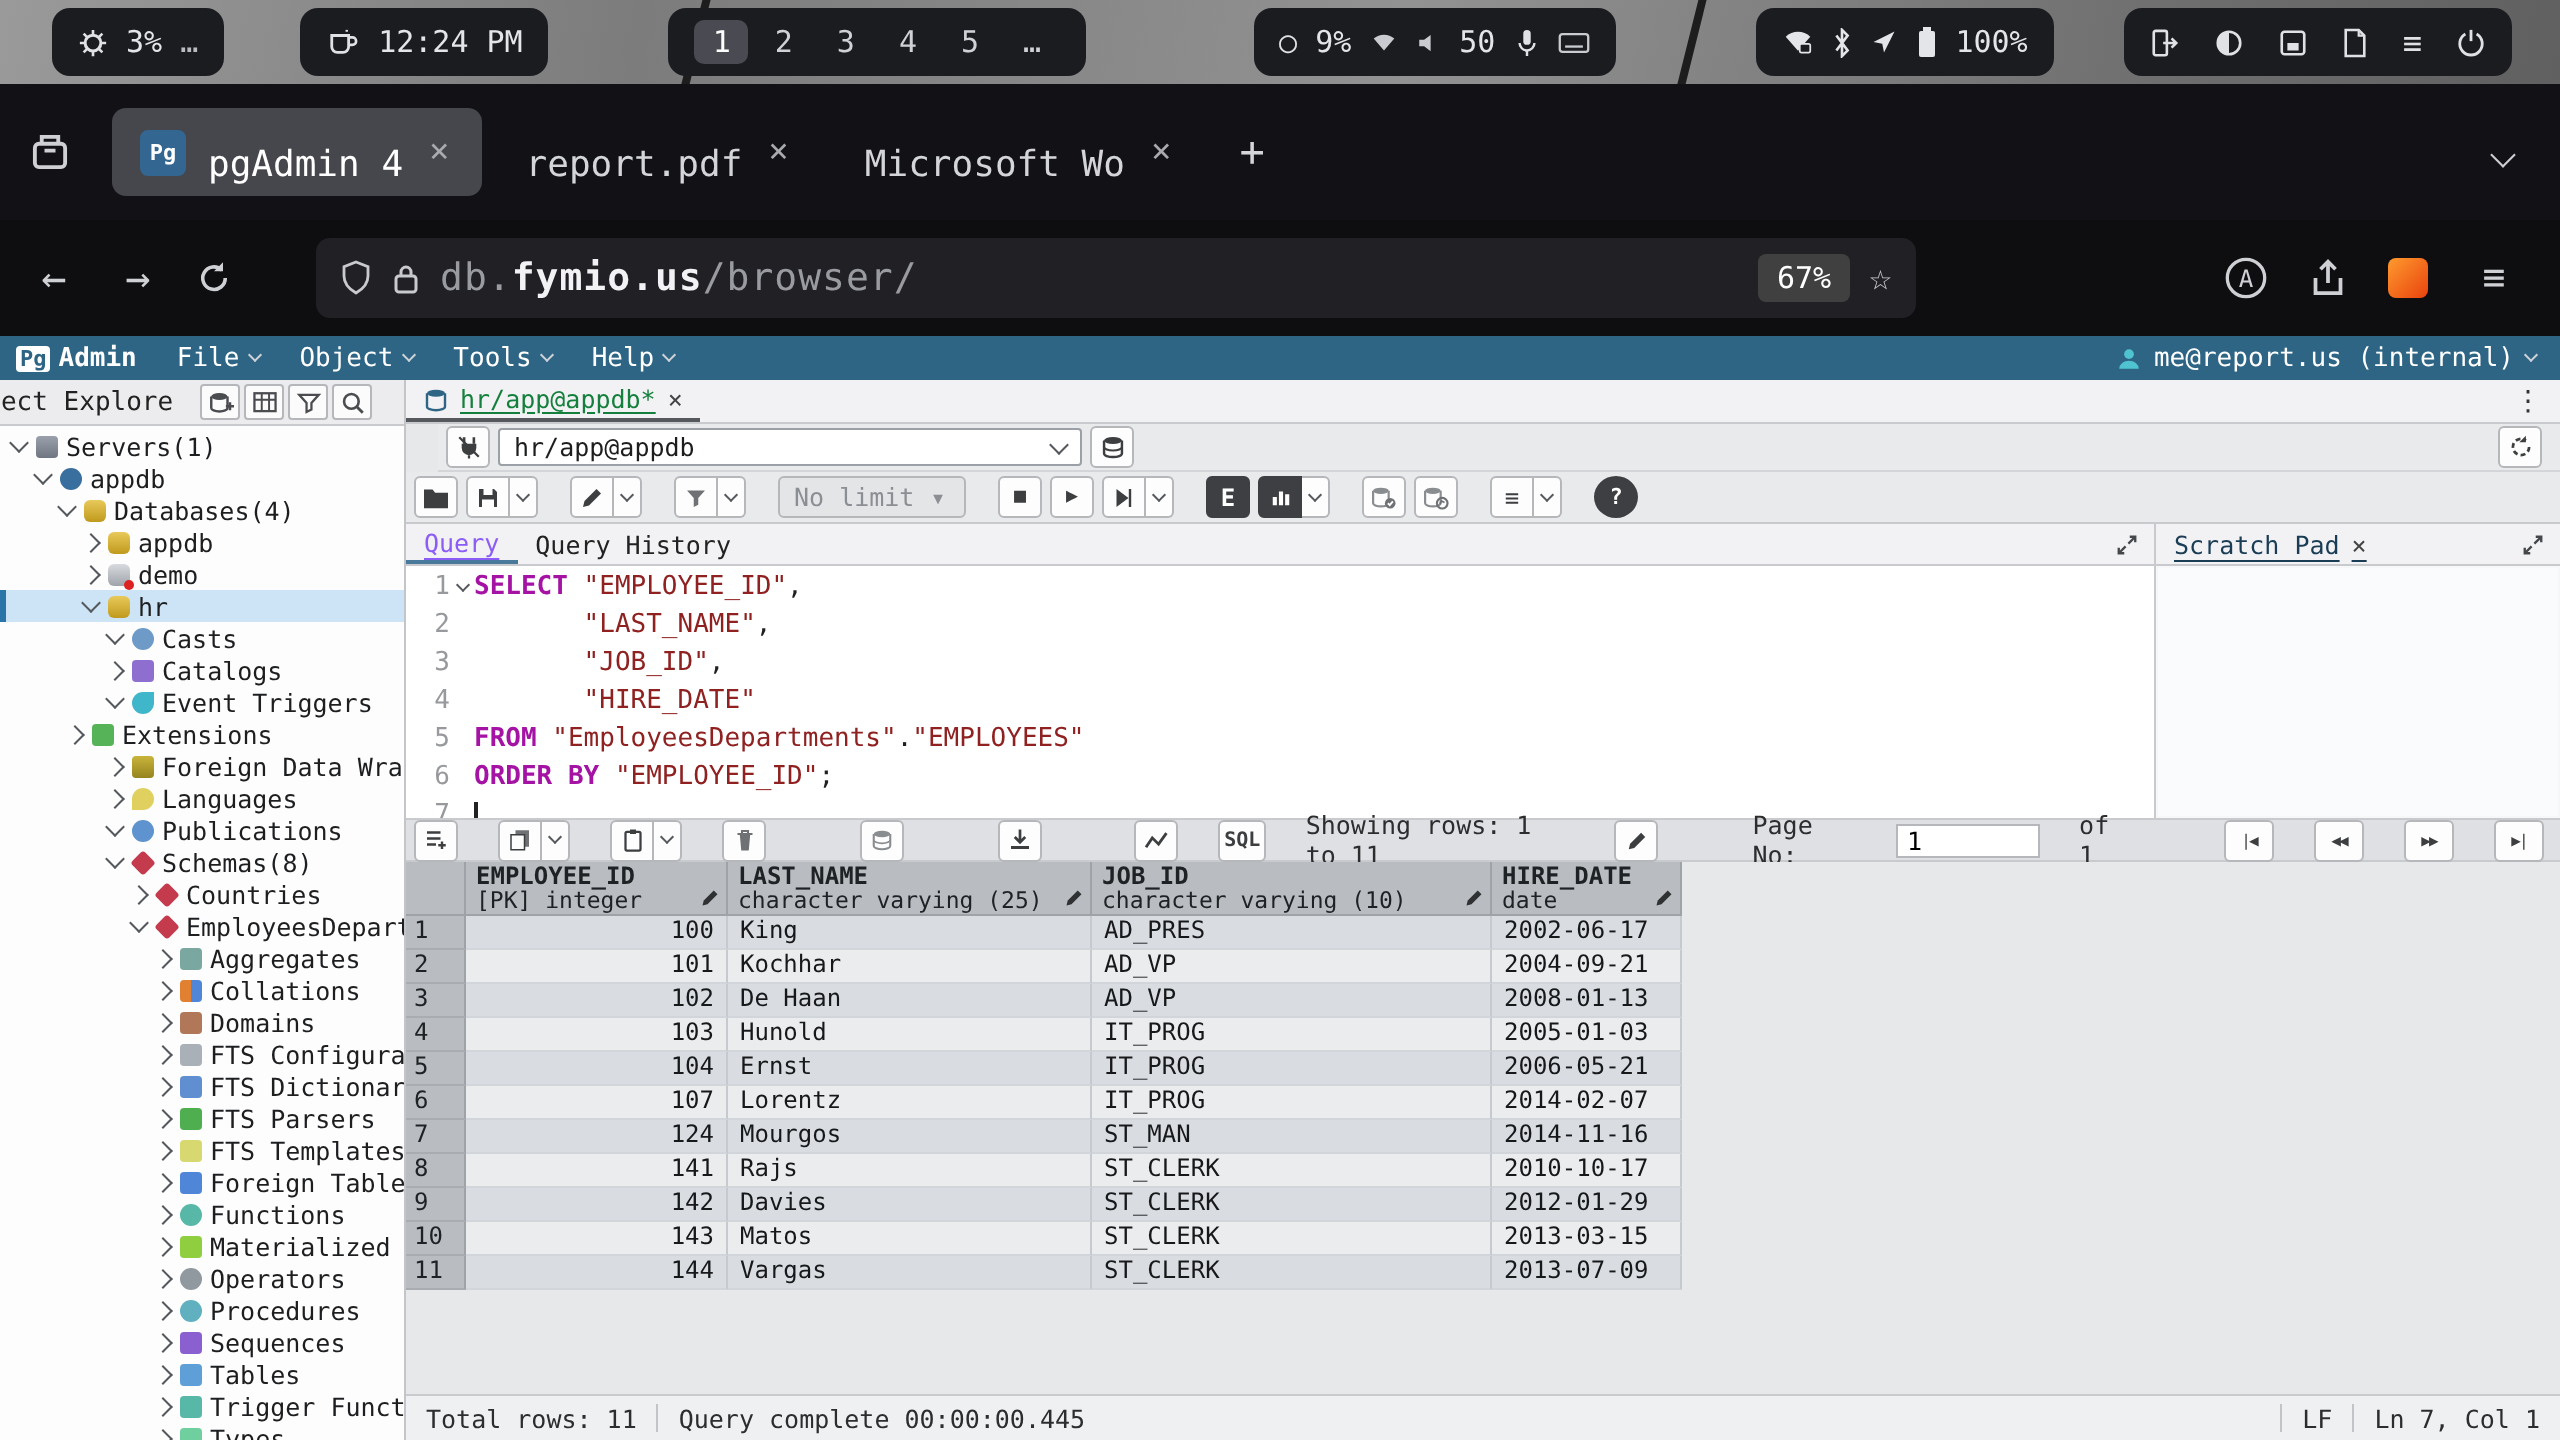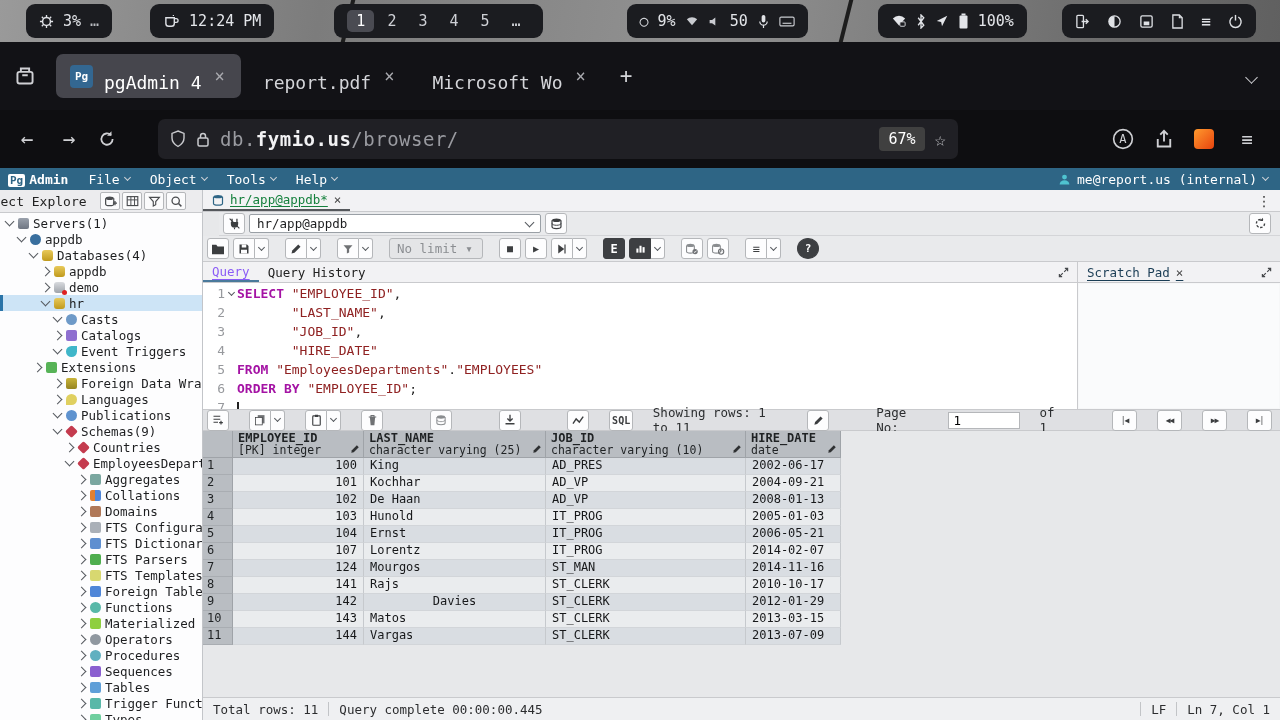--- a/index.html
+++ b/index.html
@@ -411,21 +411,21 @@
           <span class="tlabel">Languages</span>
         </div>
         <div class="trow" style="padding-left: 54px;">
           <span class="chev v"></span>
           <span class="chip i-pub"></span>
           <span class="tlabel">Publications</span>
         </div>
         <div class="trow" style="padding-left: 54px;">
           <span class="chev v"></span>
           <span class="chip i-schema"></span>
-          <span class="tlabel">Schemas(9)</span>
+          <span class="tlabel">Schemas(8)</span>
         </div>
         <div class="trow" style="padding-left: 66px;">
           <span class="chev c"></span>
           <span class="chip i-schema"></span>
           <span class="tlabel">Countries</span>
         </div>
         <div class="trow" style="padding-left: 66px;">
           <span class="chev v"></span>
           <span class="chip i-schema"></span>
           <span class="tlabel">EmployeesDepartments</span>
@@ -893,21 +893,21 @@
           <div class="grow even">
             <div class="gidx">8</div>
             <div class="gcell r" style="width: 131px;">141</div>
             <div class="gcell" style="width: 182px;">Rajs</div>
             <div class="gcell" style="width: 200px;">ST_CLERK</div>
             <div class="gcell" style="width: 95px;">2010-10-17</div>
           </div>
           <div class="grow odd">
             <div class="gidx">9</div>
             <div class="gcell r" style="width: 131px;">142</div>
-            <div class="gcell" style="width: 182px; text-align: center;">Davies</div>
+            <div class="gcell" style="width: 182px;">Davies</div>
             <div class="gcell" style="width: 200px;">ST_CLERK</div>
             <div class="gcell" style="width: 95px;">2012-01-29</div>
           </div>
           <div class="grow even">
             <div class="gidx">10</div>
             <div class="gcell r" style="width: 131px;">143</div>
             <div class="gcell" style="width: 182px;">Matos</div>
             <div class="gcell" style="width: 200px;">ST_CLERK</div>
             <div class="gcell" style="width: 95px;">2013-03-15</div>
           </div>

